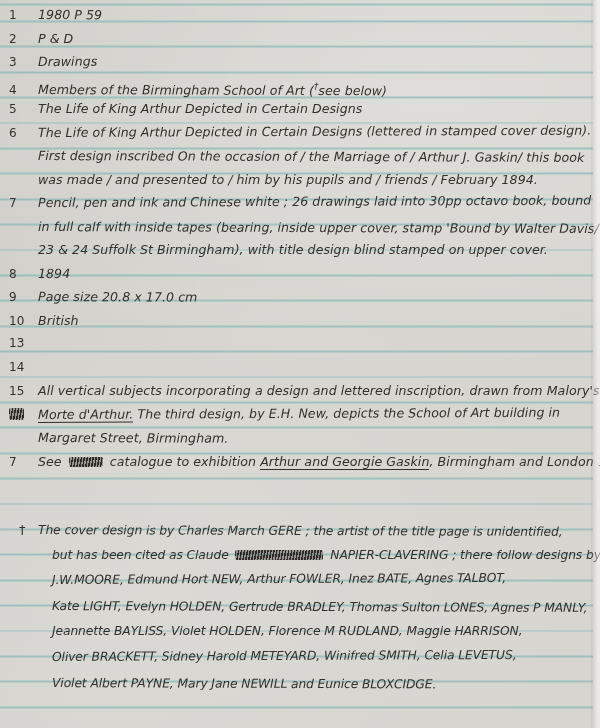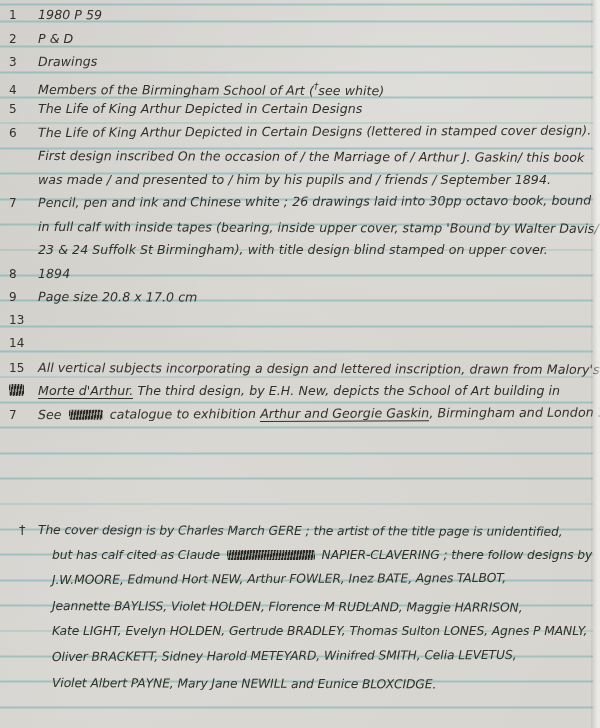--- a/index.html
+++ b/index.html
@@ -62,37 +62,37 @@
       <div class="row">
         <span class="num">2</span>
         <span class="txt"><span class="seg">P &amp; D</span></span>
       </div>
       <div class="row">
         <span class="num">3</span>
         <span class="txt"><span class="seg">Drawings</span></span>
       </div>
       <div class="row">
         <span class="num">4</span>
-        <span class="txt"><span class="seg">Members of the Birmingham School of Art (</span><span class="sup seg">†</span><span class="seg">see white)</span></span>
+        <span class="txt"><span class="seg">Members of the Birmingham School of Art (</span><span class="sup seg">†</span><span class="seg">see below)</span></span>
       </div>
       <div class="row">
         <span class="num">5</span>
         <span class="txt"><span class="seg">The Life of King Arthur Depicted in Certain Designs</span></span>
       </div>
       <div class="row">
         <span class="num">6</span>
         <span class="txt"><span class="seg">The Life of King Arthur Depicted in Certain Designs (lettered in stamped cover design).</span></span>
       </div>
       <div class="row">
         <span class="num"></span>
         <span class="txt"><span class="seg">First design inscribed On the occasion of / the Marriage of / Arthur J. Gaskin/ this book</span></span>
       </div>
       <div class="row">
         <span class="num"></span>
-        <span class="txt"><span class="seg">was made / and presented to / him by his pupils and / friends / September 1894.</span></span>
+        <span class="txt"><span class="seg">was made / and presented to / him by his pupils and / friends / February 1894.</span></span>
       </div>
       <div class="row">
         <span class="num">7</span>
         <span class="txt"><span class="seg">Pencil, pen and ink and Chinese white ; 26 drawings laid into 30pp octavo book, bound</span></span>
       </div>
       <div class="row">
         <span class="num"></span>
         <span class="txt"><span class="seg">in full calf with inside tapes (bearing, inside upper cover, stamp 'Bound by Walter Davis/</span></span>
       </div>
       <div class="row">
@@ -101,60 +101,68 @@
       </div>
       <div class="row">
         <span class="num">8</span>
         <span class="txt"><span class="seg">1894</span></span>
       </div>
       <div class="row">
         <span class="num">9</span>
         <span class="txt"><span class="seg">Page size  20.8 x 17.0 cm</span></span>
       </div>
       <div class="row">
+        <span class="num">10</span>
+        <span class="txt"><span class="seg">British</span></span>
+      </div>
+      <div class="row">
         <span class="num">13</span>
         <span class="txt"></span>
       </div>
       <div class="row">
         <span class="num">14</span>
         <span class="txt"></span>
       </div>
       <div class="row">
         <span class="num">15</span>
         <span class="txt"><span class="seg">All vertical subjects incorporating a design and lettered inscription, drawn from Malory's</span></span>
       </div>
       <div class="row">
         <span class="num"><span class="scribble"></span></span>
         <span class="txt"><span class="u seg">Morte d'Arthur.</span><span class="seg"> The third design, by E.H. New, depicts the School of Art building in</span></span>
       </div>
       <div class="row">
+        <span class="num"></span>
+        <span class="txt"><span class="seg">Margaret Street, Birmingham.</span></span>
+      </div>
+      <div class="row">
         <span class="num">7</span>
         <span class="txt"><span class="seg">See </span><span class="scribble" style="width: 34px;"></span><span class="seg"> catalogue to exhibition </span><span class="u seg">Arthur and Georgie Gaskin</span><span class="seg">, Birmingham and London 1982,</span></span>
       </div>
     </div>
   <div class="rows rows-b">
       <div class="row">
         <span class="num">†</span>
         <span class="txt"><span class="seg">The cover design is by Charles March GERE ; the artist of the title page is unidentified,</span></span>
       </div>
       <div class="row cont">
         <span class="num"></span>
-        <span class="txt"><span class="seg">but has calf cited as Claude </span><span class="scribble" style="width: 88px;"></span><span class="seg"> NAPIER-CLAVERING ; there follow designs by</span></span>
+        <span class="txt"><span class="seg">but has been cited as Claude </span><span class="scribble" style="width: 88px;"></span><span class="seg"> NAPIER-CLAVERING ; there follow designs by</span></span>
       </div>
       <div class="row cont">
         <span class="num"></span>
         <span class="txt"><span class="seg">J.W.MOORE, Edmund Hort NEW, Arthur FOWLER, Inez BATE, Agnes TALBOT,</span></span>
       </div>
       <div class="row cont">
         <span class="num"></span>
-        <span class="txt"><span class="seg">Jeannette BAYLISS, Violet HOLDEN, Florence M RUDLAND, Maggie HARRISON,</span></span>
+        <span class="txt"><span class="seg">Kate LIGHT, Evelyn HOLDEN, Gertrude BRADLEY, Thomas Sulton LONES, Agnes P MANLY,</span></span>
       </div>
       <div class="row cont">
         <span class="num"></span>
-        <span class="txt"><span class="seg">Kate LIGHT, Evelyn HOLDEN, Gertrude BRADLEY, Thomas Sulton LONES, Agnes P MANLY,</span></span>
+        <span class="txt"><span class="seg">Jeannette BAYLISS, Violet HOLDEN, Florence M RUDLAND, Maggie HARRISON,</span></span>
       </div>
       <div class="row cont">
         <span class="num"></span>
         <span class="txt"><span class="seg">Oliver BRACKETT, Sidney Harold METEYARD, Winifred SMITH, Celia LEVETUS,</span></span>
       </div>
       <div class="row cont">
         <span class="num"></span>
         <span class="txt"><span class="seg">Violet Albert PAYNE, Mary Jane NEWILL and Eunice BLOXCIDGE.</span></span>
       </div>
     </div>

